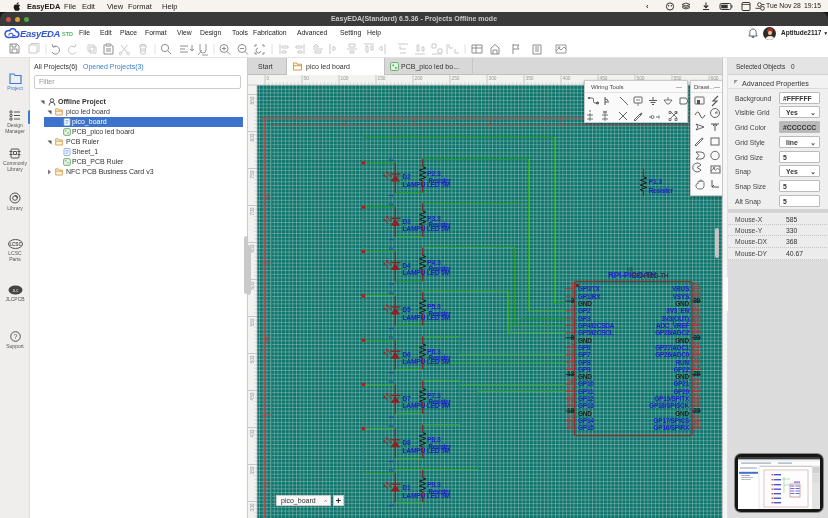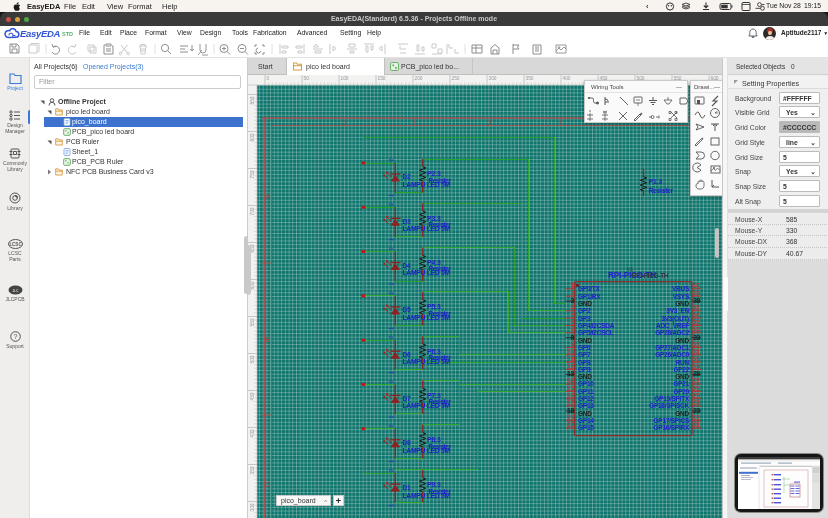--- a/index.html
+++ b/index.html
@@ -979,21 +979,21 @@
 <div id="rp">
   <div style="position:absolute;left:0;top:0;width:106px;height:460px;background:#efefef"></div>
   <div style="position:absolute;left:0;top:0;width:106px;height:17px;background:#e4e4e4;border-bottom:1px solid #d0d0d0"></div>
   <div class="prow" style="top:5px">
         <span style="position:absolute;left:13px">Selected Objects</span>
         <span style="position:absolute;left:68px">0</span>
       </div>
   <div style="position:absolute;left:0;top:18px;width:106px;height:13px;background:#f2f2f2;border-bottom:1px solid #ddd"></div>
   <div class="prow" style="top:21px">
         <span style="position:absolute;left:11px;top:1px;width:0;height:0;border-left:4.5px solid #999;border-bottom:4.5px solid transparent"></span>
-        <span style="position:absolute;left:19px;font-size:7.2px">Setting Properties</span>
+        <span style="position:absolute;left:19px;font-size:7.2px">Advanced Properties</span>
       </div>
   <div class="prow" style="top:33.5px">
         <span class="lab">Background</span>
         <div class="pin">#FFFFFF</div>
       </div>
   <div class="prow" style="top:48.3px">
         <span class="lab">Visible Grid</span>
         <div class="pin"><span style="margin-left:3px">Yes</span><span style="position:absolute;right:3px;color:#555">⌄</span></div>
       </div>
   <div class="prow" style="top:63px">

